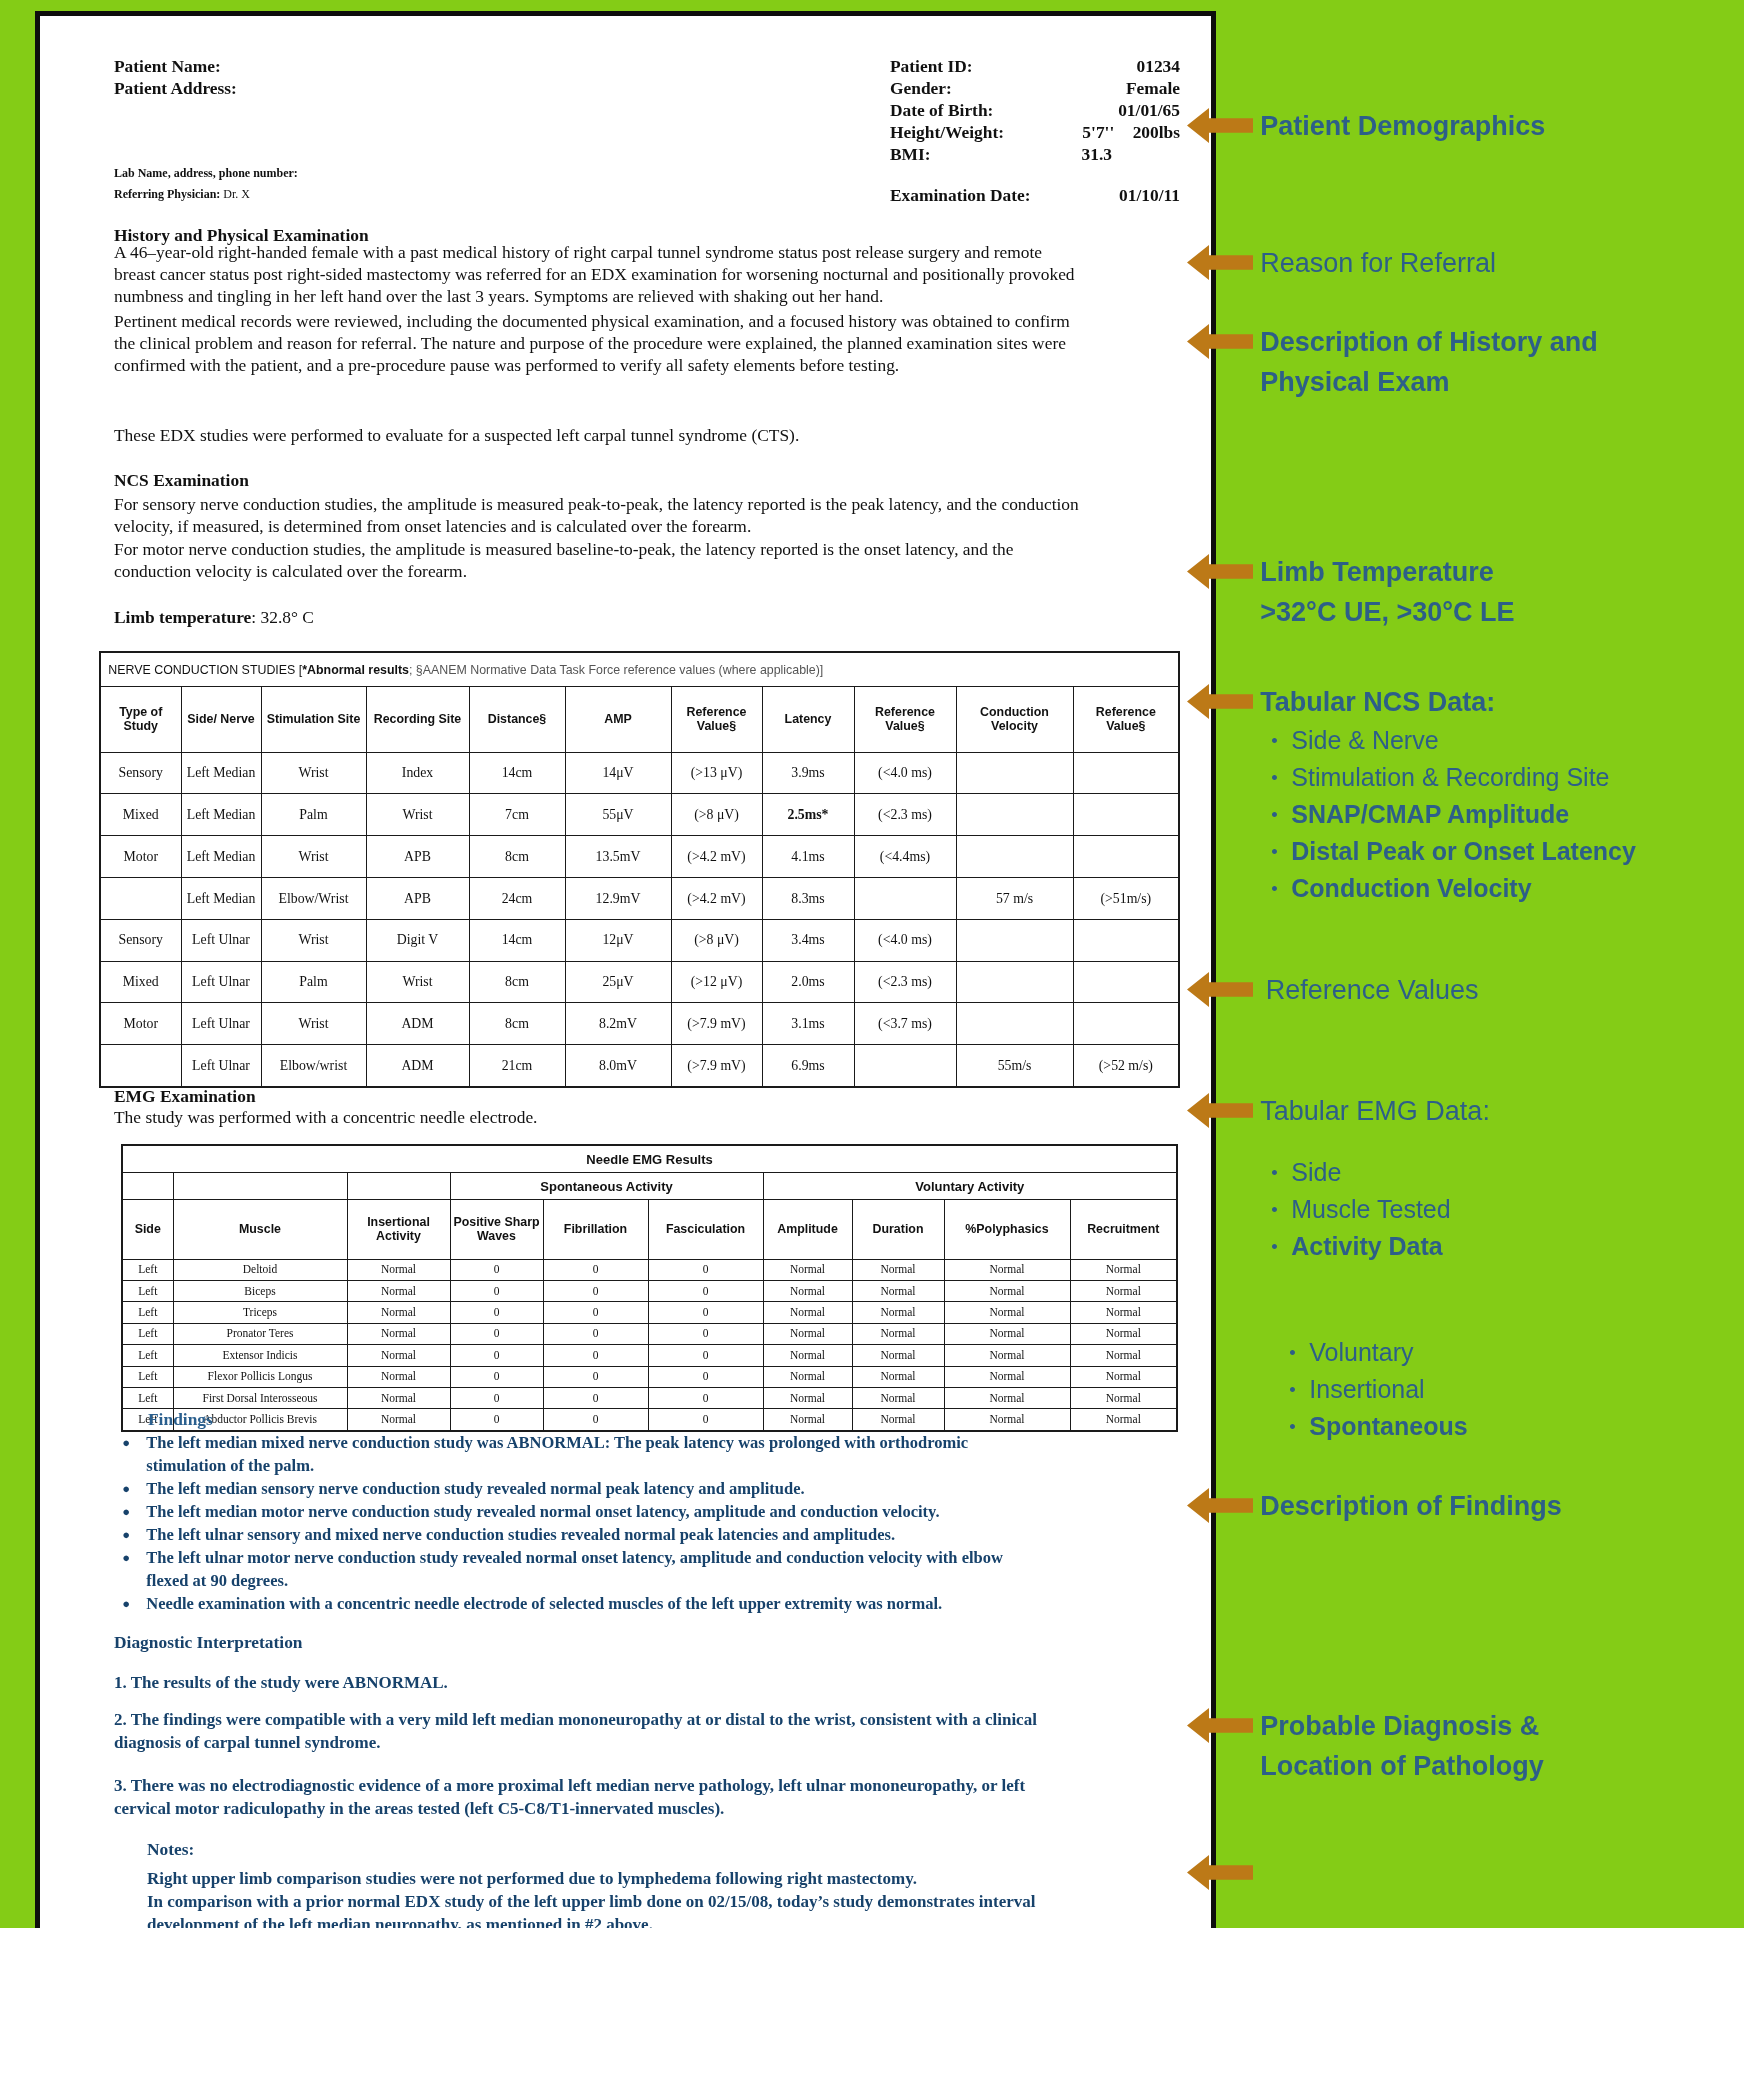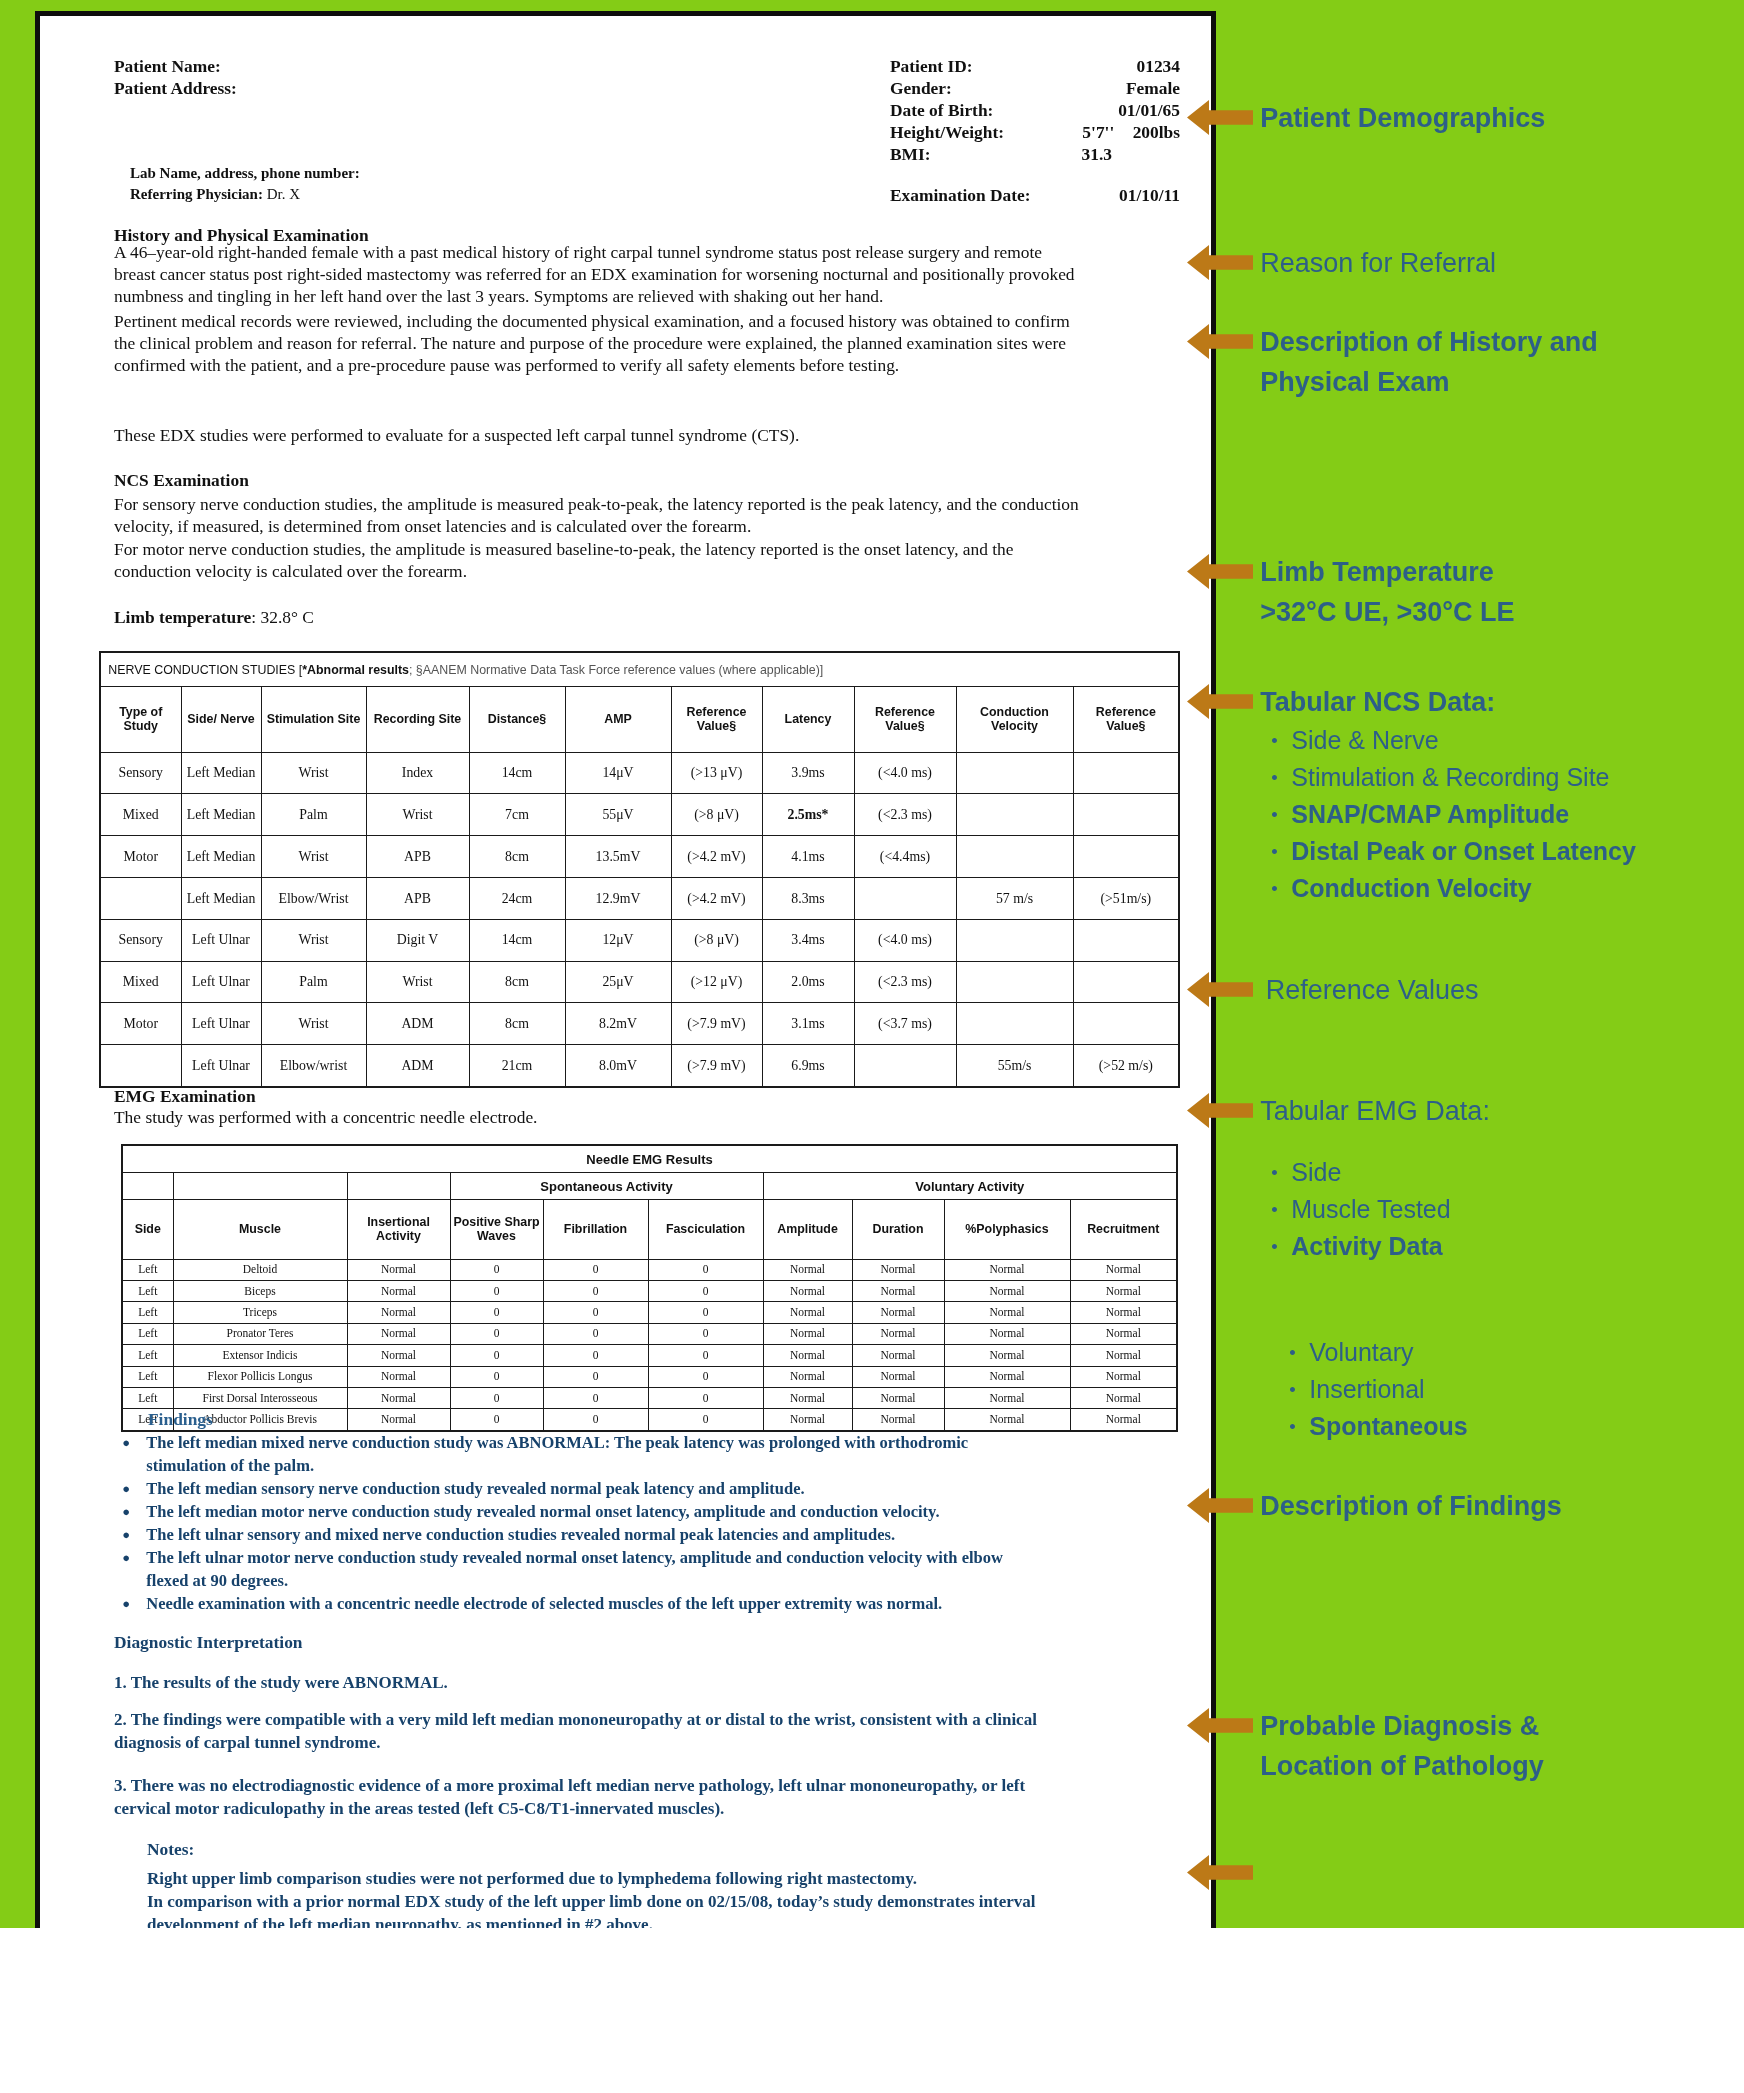--- a/index.html
+++ b/index.html
@@ -16,21 +16,21 @@
   .b{font-weight:bold;}
   .txt{font-size:17.4px;line-height:22px;}
   .para{width:973px;font-size:17.4px;line-height:22px;}
   
   .hdr-left{left:74px;top:39px;}
   .hdr-right{left:850px;top:39px;width:290px;}
   .hr-row{display:flex;justify-content:space-between;font-size:17.4px;line-height:22px;font-weight:bold;}
   .hr-row.bmi{justify-content:flex-start;gap:48px;}
   .bmi-label{margin-right:103px;}
   .hw-vals{display:flex;gap:18.4px;margin-left:36px;}
-  .hdr-lab{left:74px;top:147px;font-size:15px;line-height:21px;margin-left:16px;}
+  .hdr-lab{left:74px;top:147px;font-size:12px;line-height:21px;}
   .hdr-exam{left:850px;top:168px;width:290px;}
   
   table{border-collapse:collapse;table-layout:fixed;background:#fff;}
   .ncs-table{left:59px;top:635px;width:1076px;border:2.8px solid #1a1a1a;}
   .ncs-table td,.ncs-table th{border:1.8px solid #1a1a1a;overflow:hidden;}
   .ncs-title-cell{font-family:var(--sans);font-size:12.4px;height:31px;text-align:left;padding-left:7.3px;font-weight:normal;}
   .ncs-title-suffix{color:#555;}
   .ncs-table th.colh{font-family:var(--sans);font-size:12.4px;line-height:14.7px;font-weight:bold;height:61px;text-align:center;vertical-align:middle;padding:1.8px;}
   .ncs-table td.cell{font-size:13.8px;line-height:15.6px;height:39px;text-align:center;vertical-align:middle;padding:0.9px 1.8px;}
   .abn{font-weight:bold;}
@@ -488,21 +488,21 @@
       <p style="margin-top:5.5px;">Right upper limb comparison studies were not performed due to lymphedema following right mastectomy.</p>
       <p style="margin-top:0;">In comparison with a prior normal EDX study of the left upper limb done on 02/15/08, today’s study demonstrates interval development of the left median neuropathy, as mentioned in #2 above.</p>
     </div>
 
     <div class="sec sig">
       <div>Physician Signature:</div>
       <div>EDX Physician, MD, 1/10/11, 2:00 PM</div>
     </div>
   </div>
 
-  <div class="ann" style="top:98px;text-align:right;">
+  <div class="ann" style="top:106px;text-align:right;">
     <span class="arrow">
         <svg width="66" height="35" viewBox="0 0 72 38">
           <path d="M72 11 L24 11 L24 0 L0 19 L24 38 L24 27 L72 27 Z" fill="#bc7917"></path>
         </svg>
       </span>
     <div class="ann-body">
         <div class="ann-title">Patient Demographics</div>
       </div>
   </div>
 

